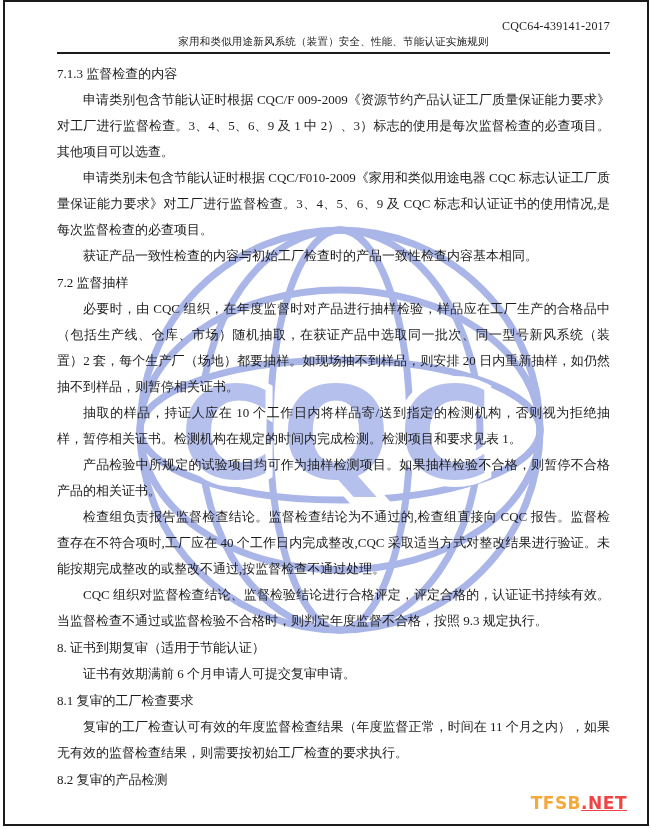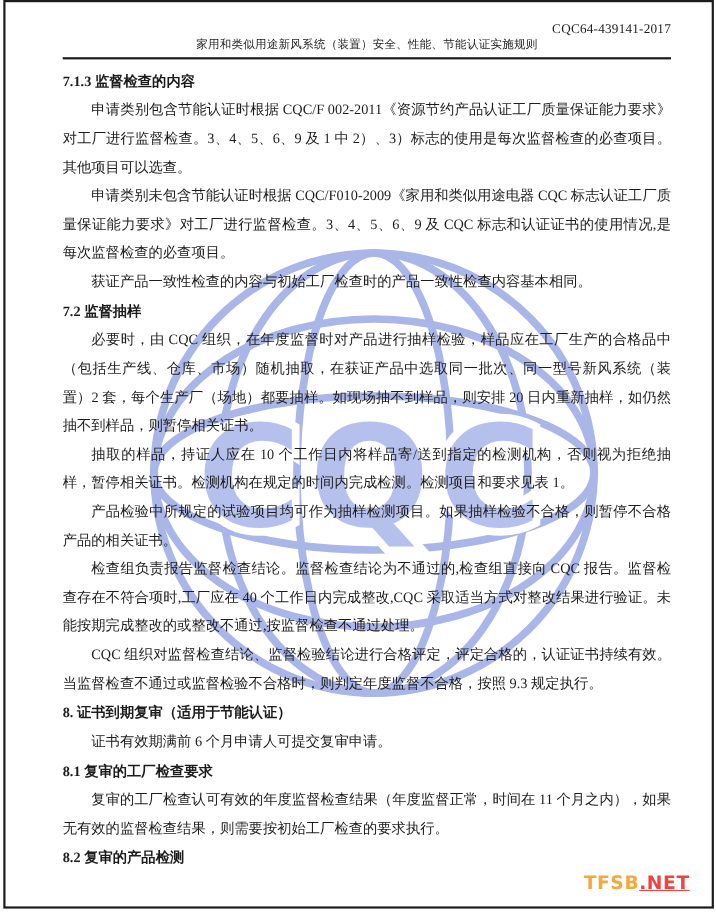--- a/index.html
+++ b/index.html
@@ -53,21 +53,21 @@
   .content{
     position:absolute;
     left:57px;top:60px;
     width:553px;
     z-index:1;
     font-size:13px;
     line-height:26px;
     text-align:justify;
   }
   .heading{
-    font-weight:bold;
+    font-weight:normal;
     margin:0;
     padding-top:1px;
   }
   .para{
     margin:0;
     text-indent:2em;
   }
   
   .site-watermark{
     position:absolute;
@@ -95,21 +95,21 @@
     <text class="wm-text" x="0" y="48" fill="#b6c0ec">CQC</text>
   </svg>
 
   <div class="header">
     <div class="doc-number">CQC64-439141-2017</div>
     <div class="doc-title">家用和类似用途新风系统（装置）安全、性能、节能认证实施规则</div>
   </div>
 
   <div class="content">
       <div class="heading">7.1.3 监督检查的内容</div>
-      <div class="para">申请类别包含节能认证时根据 CQC/F 002-2011《资源节约产品认证工厂质量保证能力要求》对工厂进行监督检查。3、4、5、6、9 及 1 中 2）、3）标志的使用是每次监督检查的必查项目。其他项目可以选查。</div>
+      <div class="para">申请类别包含节能认证时根据 CQC/F 009-2009《资源节约产品认证工厂质量保证能力要求》对工厂进行监督检查。3、4、5、6、9 及 1 中 2）、3）标志的使用是每次监督检查的必查项目。其他项目可以选查。</div>
       <div class="para">申请类别未包含节能认证时根据 CQC/F010-2009《家用和类似用途电器 CQC 标志认证工厂质量保证能力要求》对工厂进行监督检查。3、4、5、6、9 及 CQC 标志和认证证书的使用情况,是每次监督检查的必查项目。</div>
       <div class="para">获证产品一致性检查的内容与初始工厂检查时的产品一致性检查内容基本相同。</div>
       <div class="heading">7.2 监督抽样</div>
       <div class="para">必要时，由 CQC 组织，在年度监督时对产品进行抽样检验，样品应在工厂生产的合格品中（包括生产线、仓库、市场）随机抽取，在获证产品中选取同一批次、同一型号新风系统（装置）2 套，每个生产厂（场地）都要抽样。如现场抽不到样品，则安排 20 日内重新抽样，如仍然抽不到样品，则暂停相关证书。</div>
       <div class="para">抽取的样品，持证人应在 10 个工作日内将样品寄/送到指定的检测机构，否则视为拒绝抽样，暂停相关证书。检测机构在规定的时间内完成检测。检测项目和要求见表 1。</div>
       <div class="para">产品检验中所规定的试验项目均可作为抽样检测项目。如果抽样检验不合格，则暂停不合格产品的相关证书。</div>
       <div class="para">检查组负责报告监督检查结论。监督检查结论为不通过的,检查组直接向 CQC 报告。监督检查存在不符合项时,工厂应在 40 个工作日内完成整改,CQC 采取适当方式对整改结果进行验证。未能按期完成整改的或整改不通过,按监督检查不通过处理。</div>
       <div class="para">CQC 组织对监督检查结论、监督检验结论进行合格评定，评定合格的，认证证书持续有效。当监督检查不通过或监督检验不合格时，则判定年度监督不合格，按照 9.3 规定执行。</div>
       <div class="heading">8. 证书到期复审（适用于节能认证）</div>
       <div class="para">证书有效期满前 6 个月申请人可提交复审申请。</div>

